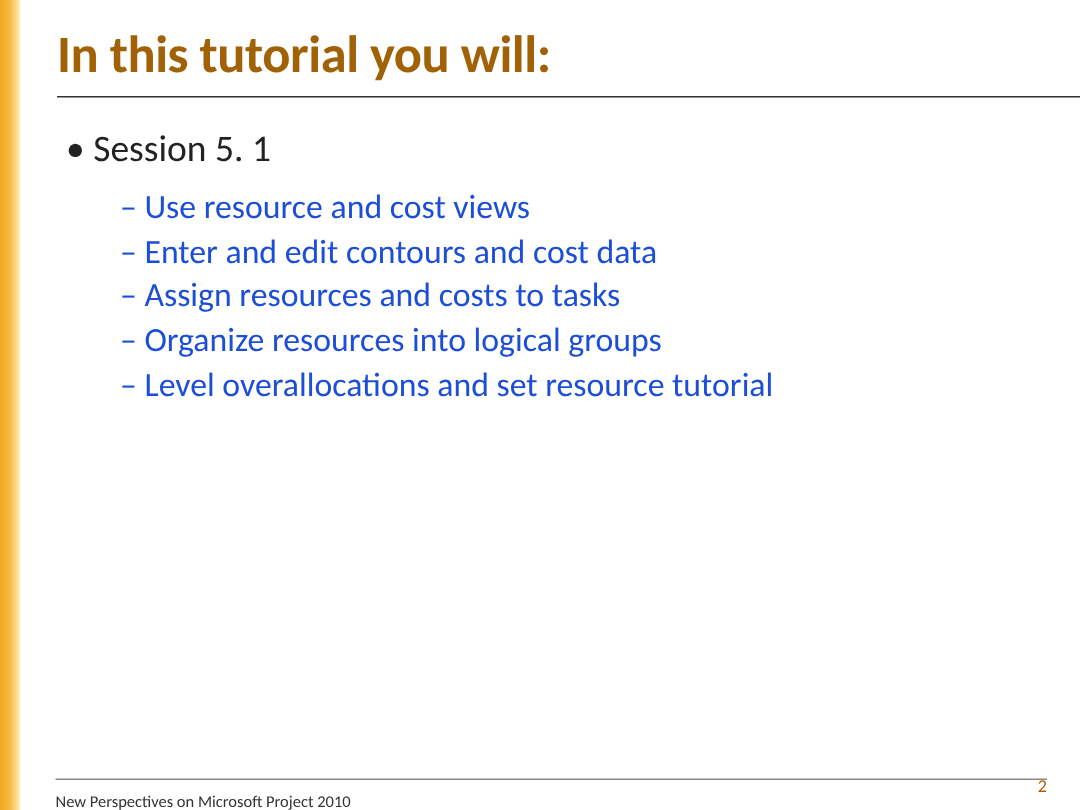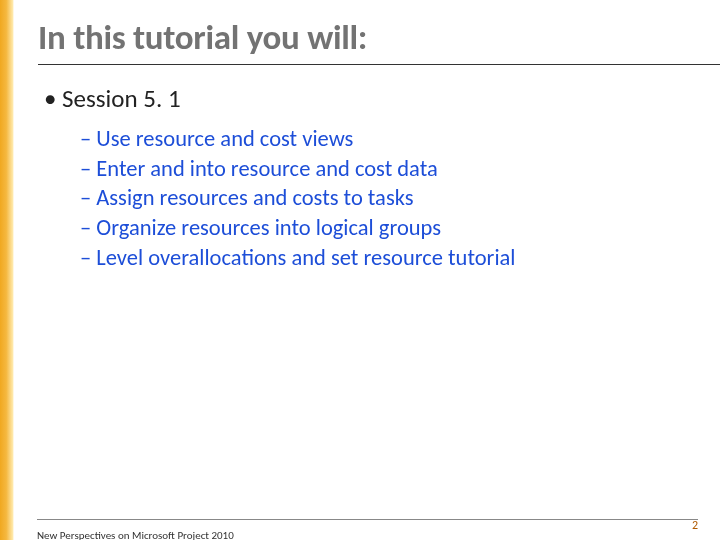--- a/index.html
+++ b/index.html
@@ -27,21 +27,21 @@
       position: absolute;
       left: 20px;
       top: 0;
       right: 0;
       bottom: 0;
       padding: 16px 24px 0 18px;
     }
     .title {
       font-size: 35px;
       font-weight: bold;
-      color: #737373;
+      color: #a16207;
       margin-bottom: 6px;
       letter-spacing: -0.3px;
     }
     .hr-line {
       border: none;
       border-top: 1px solid #333;
       margin-left: 0;
       margin-right: -24px;
       margin-bottom: 18px;
     }
@@ -93,21 +93,21 @@
 </head>
 <body>
 
 <div class="left-stripe"></div>
 
 <div class="content">
   <div class="title">In this tutorial you will:</div>
   <hr class="hr-line">
   <div class="bullet-l1">Session 5. 1</div>
   <div class="bullet-l2">Use resource and cost views</div>
-  <div class="bullet-l2">Enter and into resource and cost data</div>
+  <div class="bullet-l2">Enter and edit contours and cost data</div>
   <div class="bullet-l2">Assign resources and costs to tasks</div>
   <div class="bullet-l2">Organize resources into logical groups</div>
   <div class="bullet-l2">Level overallocations and set resource tutorial</div>
 </div>
 
 <div class="footer">
   <hr class="footer-line">
   <span class="footer-text">New Perspectives on Microsoft Project 2010</span>
   <span class="page-number">2</span>
 </div>

